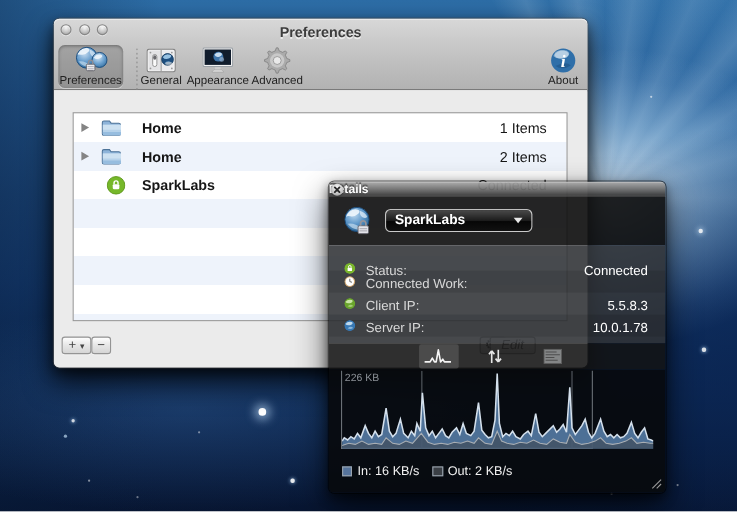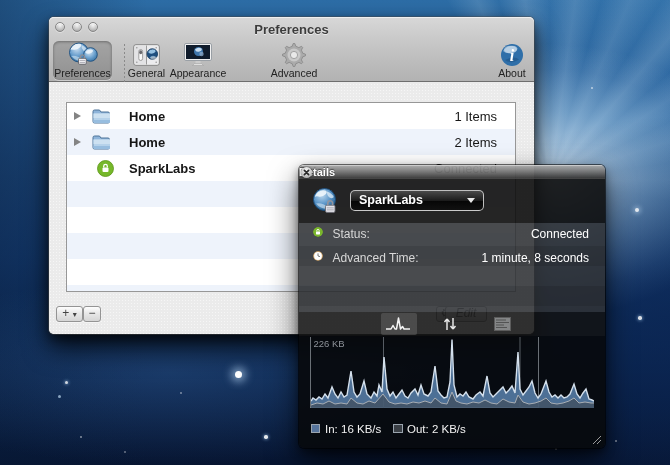--- a/index.html
+++ b/index.html
@@ -193,21 +193,21 @@
             <circle cx="23.2" cy="18.2" r="0.8" fill="#9a9a9a"></circle>
           <circle cx="19.3" cy="10" r="5.3" fill="#1e4e7e"></circle>
           <path d="M15 8 Q17 4.5 21.5 5.5 Q24 7 21 9 Q17 10.8 15 8 Z" fill="#9ec8e8" opacity="0.95"></path>
           <path d="M16.5 13.5 Q19.5 15.8 23 13.2 Q21.5 11 18.5 12 Z" fill="#6da3cf" opacity="0.85"></path>
           <circle cx="19.3" cy="10" r="5.3" fill="none" stroke="#163d63" stroke-width="0.8"></circle>
           <ellipse cx="20.5" cy="13.8" rx="3.2" ry="1.6" fill="#c9c9c9" opacity="0.6"></ellipse>
         </svg>
         <div class="tlabel">General</div>
       </div>
 
-      <div class="titem" style="left:177px;width:52px;margin-left:42px;">
+      <div class="titem" style="left:177px;width:52px;">
         <svg width="26" height="26" viewBox="0 0 26 26" style="margin-top:1px;">
           <path d="M9.6,4.9 L11.1,4.4 L12.2,1.5 L13.8,1.5 L14.9,4.4 L16.4,4.9 L17.8,5.6 L20.5,4.3 L21.7,5.5 L20.4,8.2 L21.1,9.6 L21.6,11.1 L24.5,12.2 L24.5,13.8 L21.6,14.9 L21.1,16.4 L20.4,17.8 L21.7,20.5 L20.5,21.7 L17.8,20.4 L16.4,21.1 L14.9,21.6 L13.8,24.5 L12.2,24.5 L11.1,21.6 L9.6,21.1 L8.2,20.4 L5.5,21.7 L4.3,20.5 L5.6,17.8 L4.9,16.4 L4.4,14.9 L1.5,13.8 L1.5,12.2 L4.4,11.1 L4.9,9.6 L5.6,8.2 L4.3,5.5 L5.5,4.3 L8.2,5.6 Z" fill="#ababab" stroke="#7e7e7e" stroke-width="0.7"></path>
           <circle cx="13" cy="13" r="6.5" fill="#c9c9c9"></circle>
           <circle cx="13" cy="13" r="3.6" fill="#e9e9e9" stroke="#8a8a8a" stroke-width="0.7"></circle>
         </svg>
         <div class="tlabel">Advanced</div>
       </div>
 
       <div class="titem" style="left:439px;width:48px;">
         <svg width="24" height="24" viewBox="0 0 24 24" style="margin-top:2px;">
@@ -290,37 +290,54 @@
         <rect x="12.5" y="17.2" width="9.5" height="7.2" rx="1.3" fill="#e4e4ea" stroke="#6a6a72" stroke-width="0.9"></rect>
         <path d="M14.8 17.2 v-2 a2.4 2.4 0 0 1 4.8 0 v2" fill="none" stroke="#94949c" stroke-width="1.6"></path>
         <rect x="13.8" y="19.3" width="7" height="1.1" fill="#b0b0b8"></rect>
         <rect x="13.8" y="21.3" width="7" height="1.1" fill="#b0b0b8"></rect>
       </svg>
       <div id="hud-pop">SparkLabs<div class="arr"></div></div>
     </div>
     <div id="hud-rows">
       <div class="stripe-d" style="top:23.5px;height:20px;"></div>
       <div class="stripe-d" style="top:63.5px;height:20px;"></div>
-      <div class="hrow" style="top:1px;">
+      <div class="hrow" style="top:13px;">
         <svg class="hicon" width="10" height="10" viewBox="0 0 10 10">
             <circle cx="5" cy="5" r="5" fill="#7ab62c"></circle>
             <rect x="3" y="4.4" width="4" height="3" rx="0.6" fill="#fff"></rect>
             <path d="M3.8 4.4 v-0.8 a1.2 1.2 0 0 1 2.4 0 v0.8" fill="none" stroke="#fff" stroke-width="0.9"></path>
           </svg>
         <div class="hlabel">Status:</div>
         <div class="hval">Connected</div>
       </div>
       <div class="hrow" style="top:25.5px;">
         <svg class="hicon" width="10" height="10" viewBox="0 0 10 10">
             <circle cx="5" cy="5" r="5" fill="#c8a06a"></circle>
             <circle cx="5" cy="5" r="3.9" fill="#fff"></circle>
             <path d="M5 5 L5 2.4 M5 5 L7 5.6" stroke="#555" stroke-width="0.8"></path>
           </svg>
-        <div class="hlabel">Advanced Time:</div>
-        <div class="hval">1 minute, 8 seconds</div>
+        <div class="hlabel">Connected Work:</div>
+      </div>
+      <div class="hrow" style="top:45.5px;">
+        <svg class="hicon" width="10" height="10" viewBox="0 0 10 10">
+            <circle cx="5" cy="5" r="5" fill="#6aa52c"></circle>
+            <path d="M1 3.5 Q3 0.8 7 1.8 Q8.5 3.2 6 4.4 Q2.5 5.4 1 3.5Z" fill="#d0e8ae" opacity="0.95"></path>
+            <path d="M3 7.5 Q5.5 9 8 7.2 Q7 5.6 4.6 6.3Z" fill="#b3d687" opacity="0.8"></path>
+          </svg>
+        <div class="hlabel">Client IP:</div>
+        <div class="hval">5.5.8.3</div>
+      </div>
+      <div class="hrow" style="top:65.5px;">
+        <svg class="hicon" width="10" height="10" viewBox="0 0 10 10">
+            <circle cx="5" cy="5" r="5" fill="#3778b4"></circle>
+            <path d="M1 3.5 Q3 0.8 7 1.8 Q8.5 3.2 6 4.4 Q2.5 5.4 1 3.5Z" fill="#c4ddf0" opacity="0.95"></path>
+            <path d="M3 7.5 Q5.5 9 8 7.2 Q7 5.6 4.6 6.3Z" fill="#9cc4e4" opacity="0.8"></path>
+          </svg>
+        <div class="hlabel">Server IP:</div>
+        <div class="hval">10.0.1.78</div>
       </div>
     </div>
     <div id="hud-seg">
       <div id="seg-sel"></div>
       <svg width="28" height="18" viewBox="0 0 28 18" style="position:absolute;left:85px;top:3px;">
         <path d="M2 14 L7 14 L9 10.5 L11 14 L12.5 14 L14.5 3 L16.5 14 L18.5 11.5 L20 14 L26 14" fill="none" stroke="#f4f4f4" stroke-width="1.5" stroke-linejoin="round"></path>
       </svg>
       <svg width="16" height="16" viewBox="0 0 16 16" style="position:absolute;left:143px;top:4px;">
         <path d="M5 14 L5 3 M5 3 L2.5 6 M5 3 L7.5 6" stroke="#e6e6e6" stroke-width="1.5" fill="none"></path>
         <path d="M11 2 L11 13 M11 13 L8.5 10 M11 13 L13.5 10" stroke="#e6e6e6" stroke-width="1.5" fill="none"></path>

